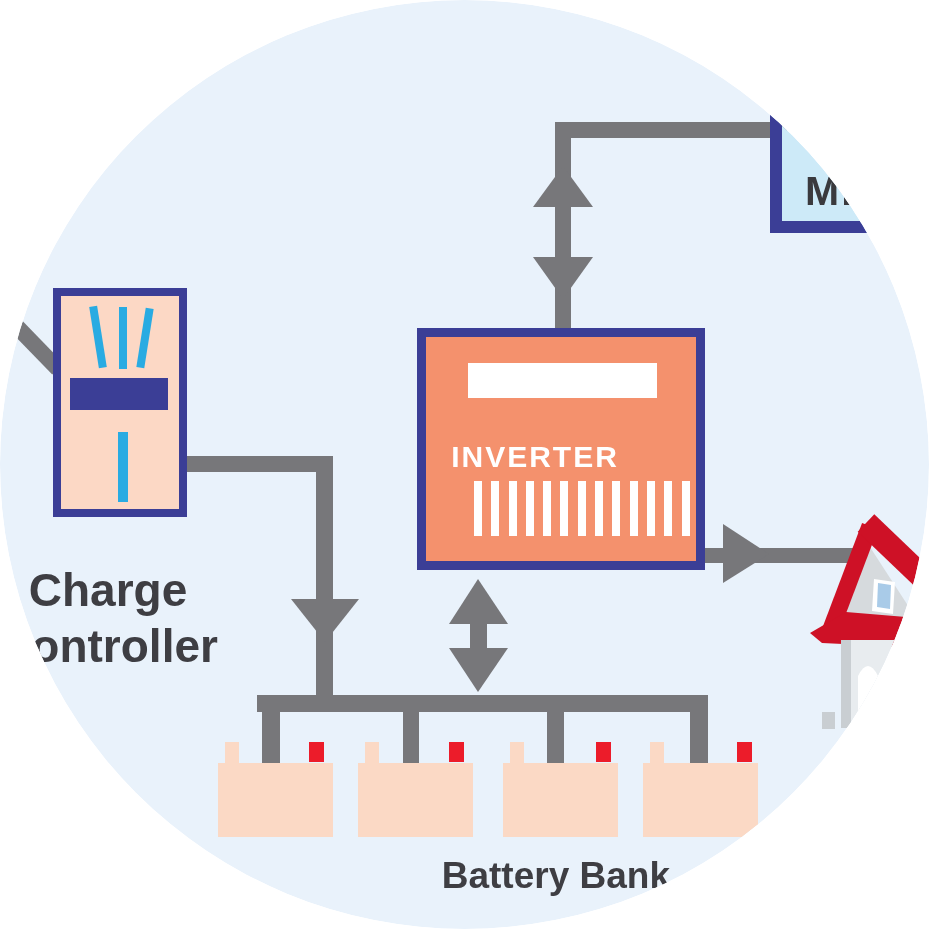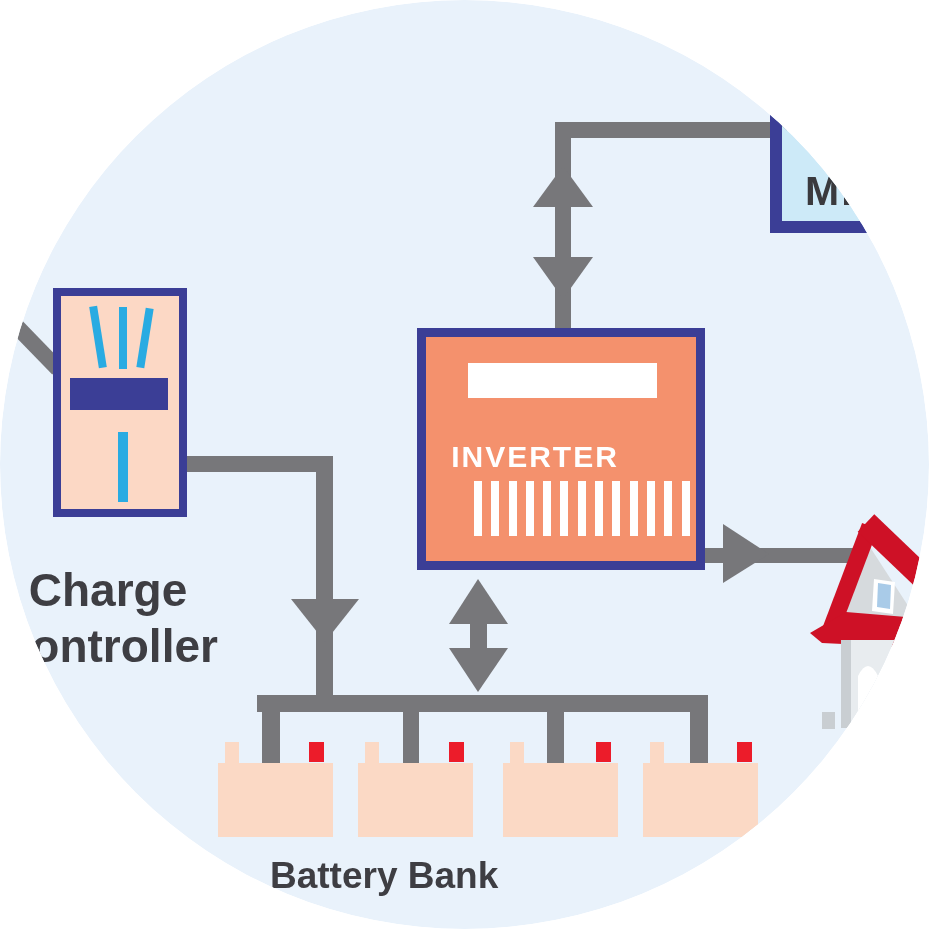--- a/index.html
+++ b/index.html
@@ -4,21 +4,21 @@
 <style>
   html,body{margin:0;padding:0;background:#ffffff;}
   .stage{position:relative;width:929px;height:929px;font-family:"Liberation Sans",sans-serif;}
   .scene{position:absolute;inset:0;background:#e9f2fb;border-radius:50%;overflow:hidden;
          clip-path:circle(464.5px at 464.5px 464.5px);}
   .abs{position:absolute;}
   .svgLayer{position:absolute;left:0;top:0;}
   .box{position:absolute;box-sizing:border-box;}
   .label{position:absolute;font-weight:bold;color:#3e3e43;}
   .ctrl-label{left:-59px;top:562px;width:334px;text-align:center;font-size:46px;line-height:1.22;letter-spacing:0px;}
-  .batt-label{left:270px;top:855px;width:400px;text-align:left;font-size:37px;}
+  .batt-label{left:270px;top:855px;width:400px;text-align:right;font-size:37px;}
   .inv-label{left:417px;top:440px;width:236px;text-align:center;font-size:30px;letter-spacing:2px;color:#ffffff;}
   .meter-label{left:805px;top:168px;font-size:41px;color:#3a3a3e;letter-spacing:2px;}
   .vents{position:absolute;left:474px;top:481px;display:flex;gap:9.3px;}
   .vent{width:8px;height:55px;background:#ffffff;}
   .battery{position:absolute;width:115px;height:74px;top:763px;background:#fbd9c5;}
   .term{position:absolute;top:742px;}
   .term-neutral{width:14px;height:21px;background:#fbd9c5;}
   .term-red{width:15px;height:20px;background:#ec1c2a;}
   .ray{position:absolute;width:8px;background:#29abe2;}
 </style>

